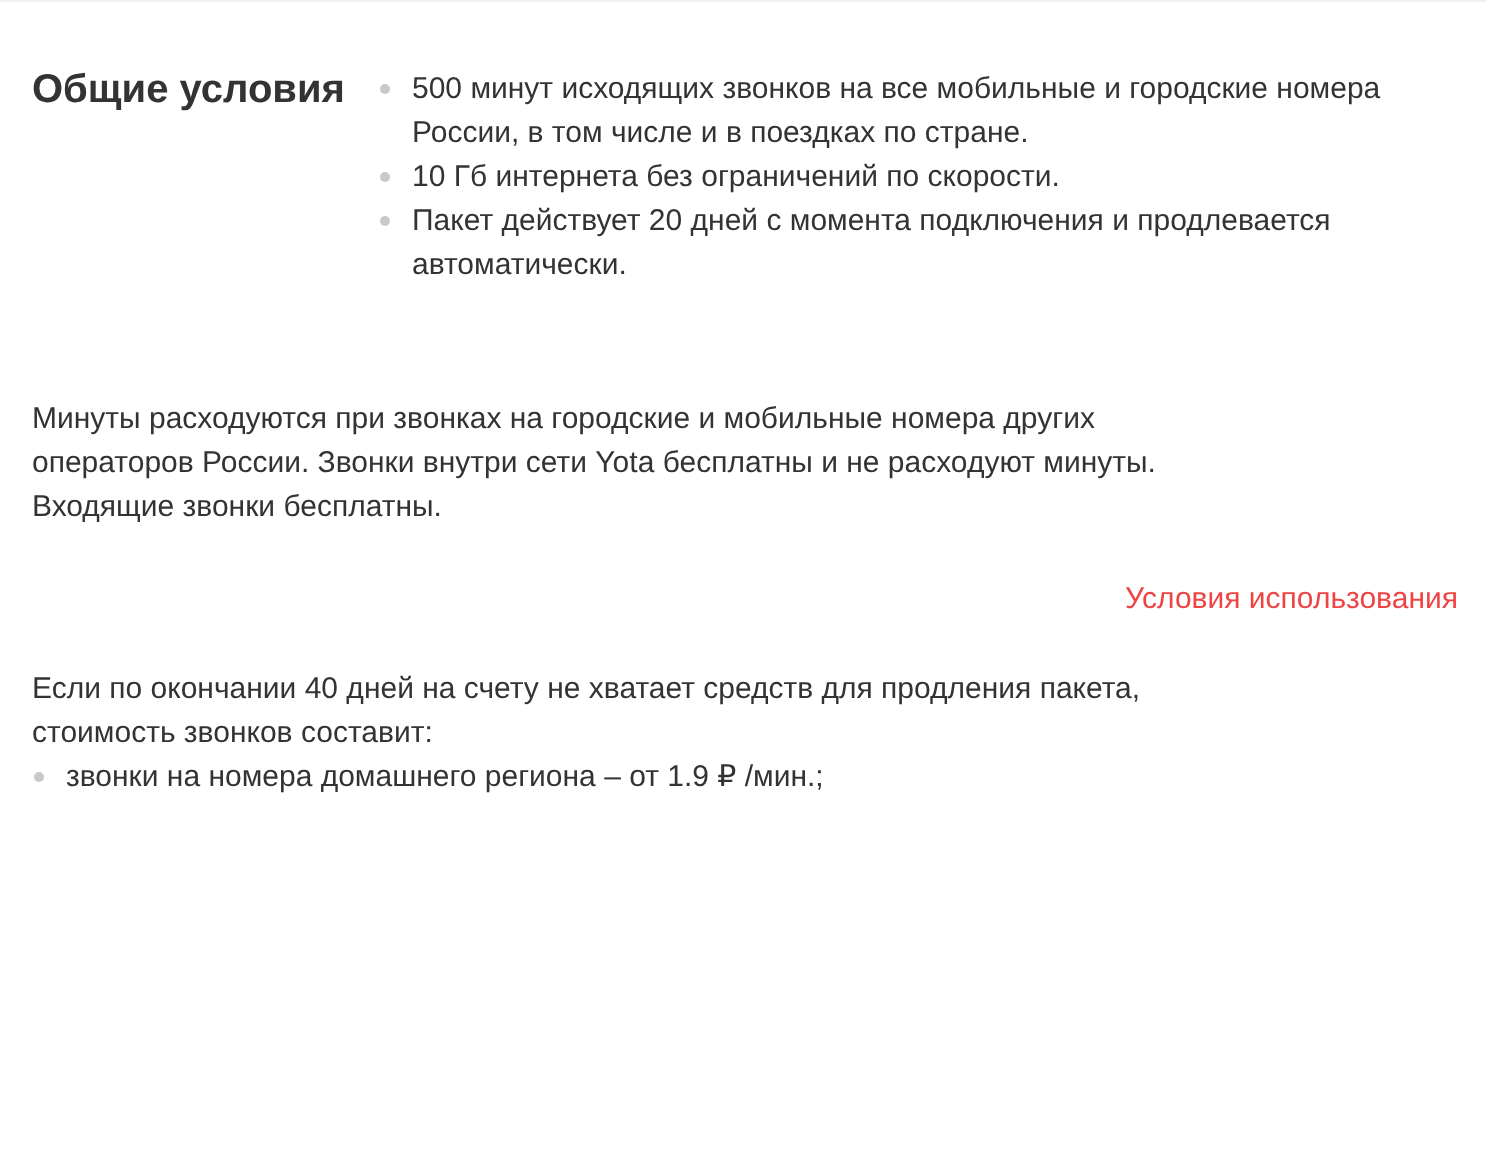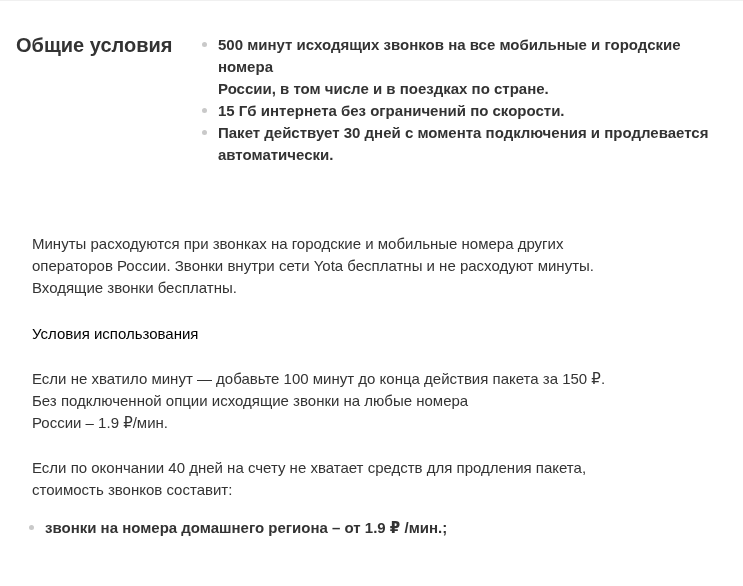--- a/index.html
+++ b/index.html
@@ -35,35 +35,35 @@
     font-weight: bold;
     color: #333333;
   }
   .content {
     flex: 1 1 auto;
     min-width: 0;
     font-size: 15px;
     line-height: 22px;
     color: #333333;
   }
-  .content > * { margin: 16px; }
+  .content > * { margin: 0; }
   .content > .paragraph { margin-top: 23px; white-space: pre-line; }
   .content > .subheading { margin-top: 24px; }
   .content > *:first-child { margin-top: 0; }
   .subheading {
     font-size: 15px;
     line-height: 22px;
     font-weight: normal;
-    color: #000000;
+    color: #ef4444;
+    text-align: right;
   }
   ul.bullets {
     list-style: none;
-    margin: 12px;
+    margin: 0;
     padding: 0;
-    font-weight: bold;
   }
   li.bullet-item {
     position: relative;
     padding-left: 17px;
     white-space: pre-line;
   }
   li.bullet-item::before {
     content: "";
     position: absolute;
     left: 1px;
@@ -78,35 +78,32 @@
 <body>
 
 <div class="page">
   <div id="sections">
       <section class="row">
         <h2 class="label">Общие условия</h2>
         <div class="content">
           <ul class="bullets">
             <li class="bullet-item">500 минут исходящих звонков на все мобильные и городские номера
 России, в том числе и в поездках по стране.</li>
-            <li class="bullet-item">15 Гб интернета без ограничений по скорости.</li>
-            <li class="bullet-item">Пакет действует 30 дней с момента подключения и продлевается
+            <li class="bullet-item">10 Гб интернета без ограничений по скорости.</li>
+            <li class="bullet-item">Пакет действует 20 дней с момента подключения и продлевается
 автоматически.</li>
           </ul>
         </div>
       </section>
       <section class="row">
         <div class="content">
           <p class="paragraph">Минуты расходуются при звонках на городские и мобильные номера других
 операторов России. Звонки внутри сети Yota бесплатны и не расходуют минуты.
 Входящие звонки бесплатны.</p>
           <h3 class="subheading">Условия использования</h3>
-          <p class="paragraph">Если не хватило минут — добавьте 100 минут до конца действия пакета за 150 ₽.
-Без подключенной опции исходящие звонки на любые номера
-России – 1.9 ₽/мин.</p>
           <p class="paragraph">Если по окончании 40 дней на счету не хватает средств для продления пакета,
 стоимость звонков составит:</p>
           <ul class="bullets">
             <li class="bullet-item">звонки на номера домашнего региона – от 1.9 ₽ /мин.;</li>
           </ul>
         </div>
       </section>
     </div>
 </div>
 

